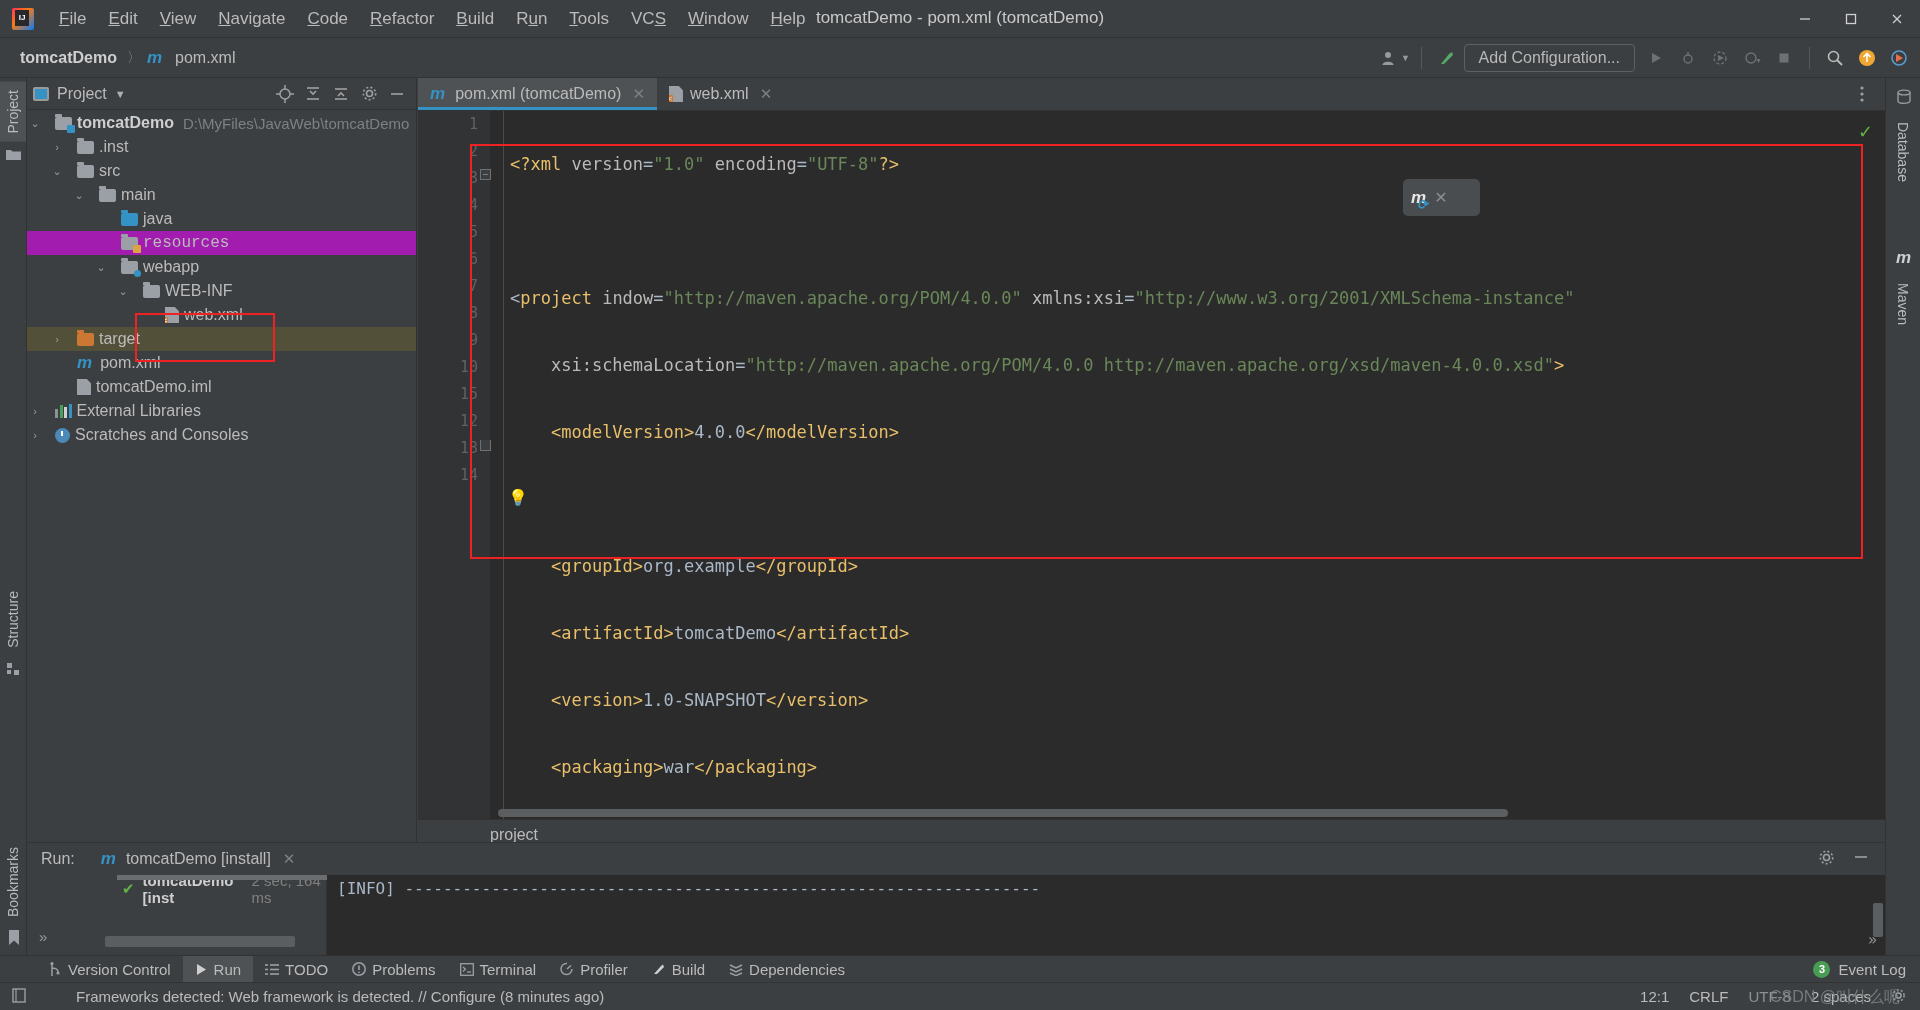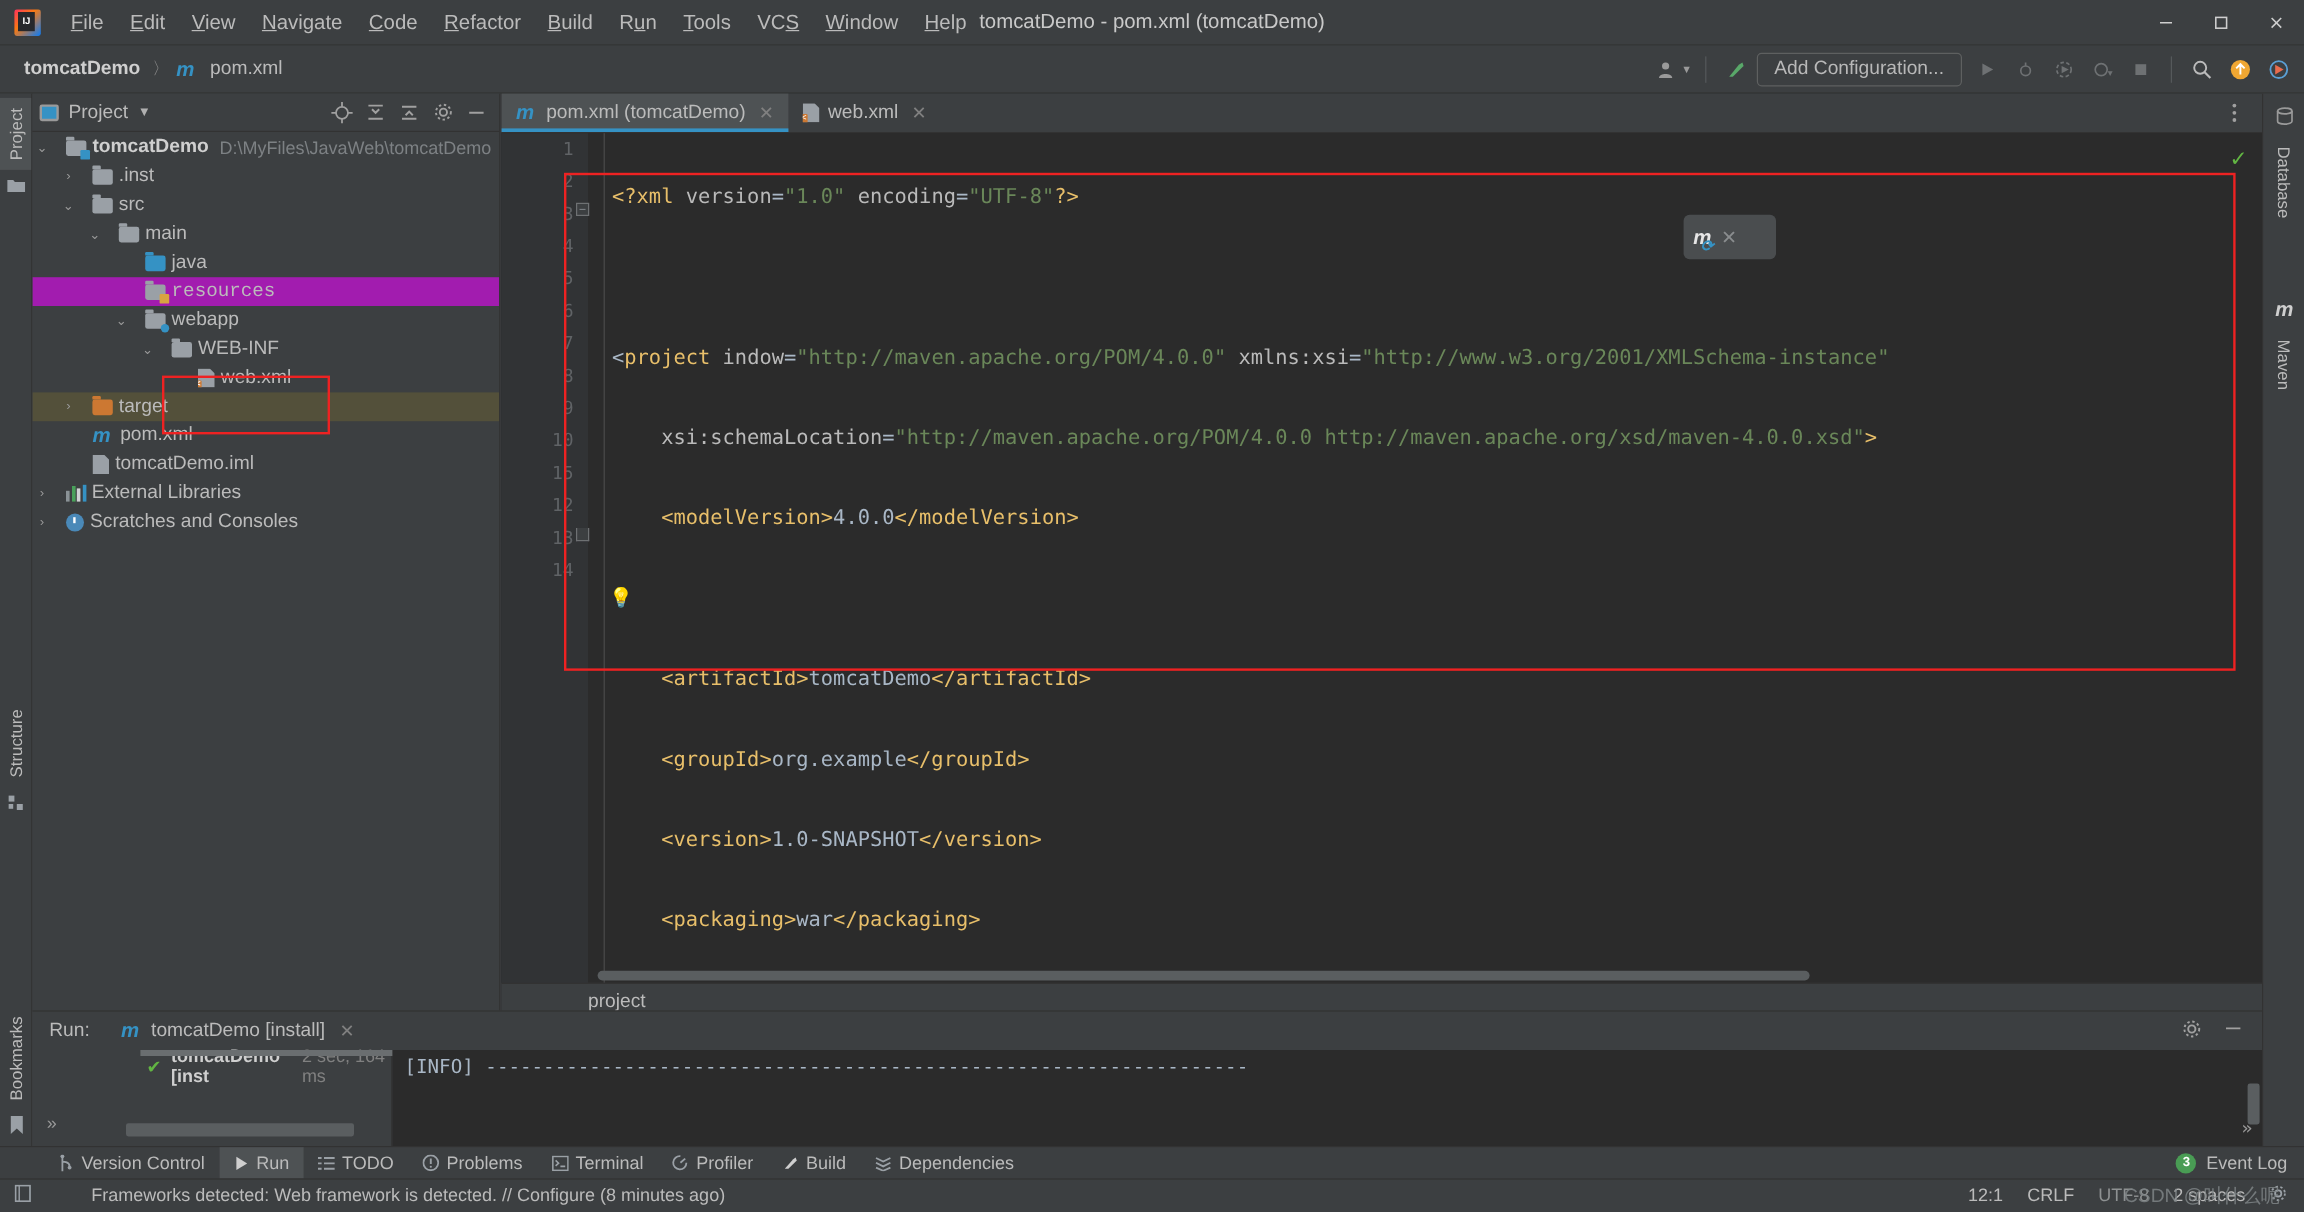--- a/index.html
+++ b/index.html
@@ -659,22 +659,22 @@
         <div class="fold" style="top:329px;border-top:none;">&nbsp;</div>
       </div>
 
       <div class="codetext">
         <div class="cline"><span class="tk-proc">&lt;?xml </span><span class="tk-attr">version</span><span class="tk-punc">=</span><span class="tk-str">"1.0"</span><span class="tk-attr"> encoding</span><span class="tk-punc">=</span><span class="tk-str">"UTF-8"</span><span class="tk-proc">?&gt;</span></div>
         <div class="cline"> </div>
         <div class="cline"><span class="tk-punc">&lt;</span><span class="tk-tag">project</span><span class="tk-attr"> indow</span><span class="tk-punc">=</span><span class="tk-str">"http://maven.apache.org/POM/4.0.0"</span><span class="tk-attr"> xmlns:xsi</span><span class="tk-punc">=</span><span class="tk-str">"http://www.w3.org/2001/XMLSchema-instance"</span></div>
         <div class="cline">    <span class="tk-attr">xsi:schemaLocation</span><span class="tk-punc">=</span><span class="tk-str">"http://maven.apache.org/POM/4.0.0 http://maven.apache.org/xsd/maven-4.0.0.xsd"</span><span class="tk-tag">&gt;</span></div>
         <div class="cline">    <span class="tk-tag">&lt;modelVersion&gt;</span><span class="tk-val">4.0.0</span><span class="tk-tag">&lt;/modelVersion&gt;</span></div>
         <div class="cline"> </div>
+        <div class="cline">    <span class="tk-tag">&lt;groupId&gt;</span><span class="tk-val">org.example</span><span class="tk-tag">&lt;/groupId&gt;</span></div>
         <div class="cline">    <span class="tk-tag">&lt;artifactId&gt;</span><span class="tk-val">tomcatDemo</span><span class="tk-tag">&lt;/artifactId&gt;</span></div>
-        <div class="cline">    <span class="tk-tag">&lt;groupId&gt;</span><span class="tk-val">org.example</span><span class="tk-tag">&lt;/groupId&gt;</span></div>
         <div class="cline">    <span class="tk-tag">&lt;version&gt;</span><span class="tk-val">1.0-SNAPSHOT</span><span class="tk-tag">&lt;/version&gt;</span></div>
         <div class="cline">    <span class="tk-tag">&lt;packaging&gt;</span><span class="tk-val">war</span><span class="tk-tag">&lt;/packaging&gt;</span></div>
         
         
         
         
       </div>
 
       <div class="bulb">💡</div>
 

